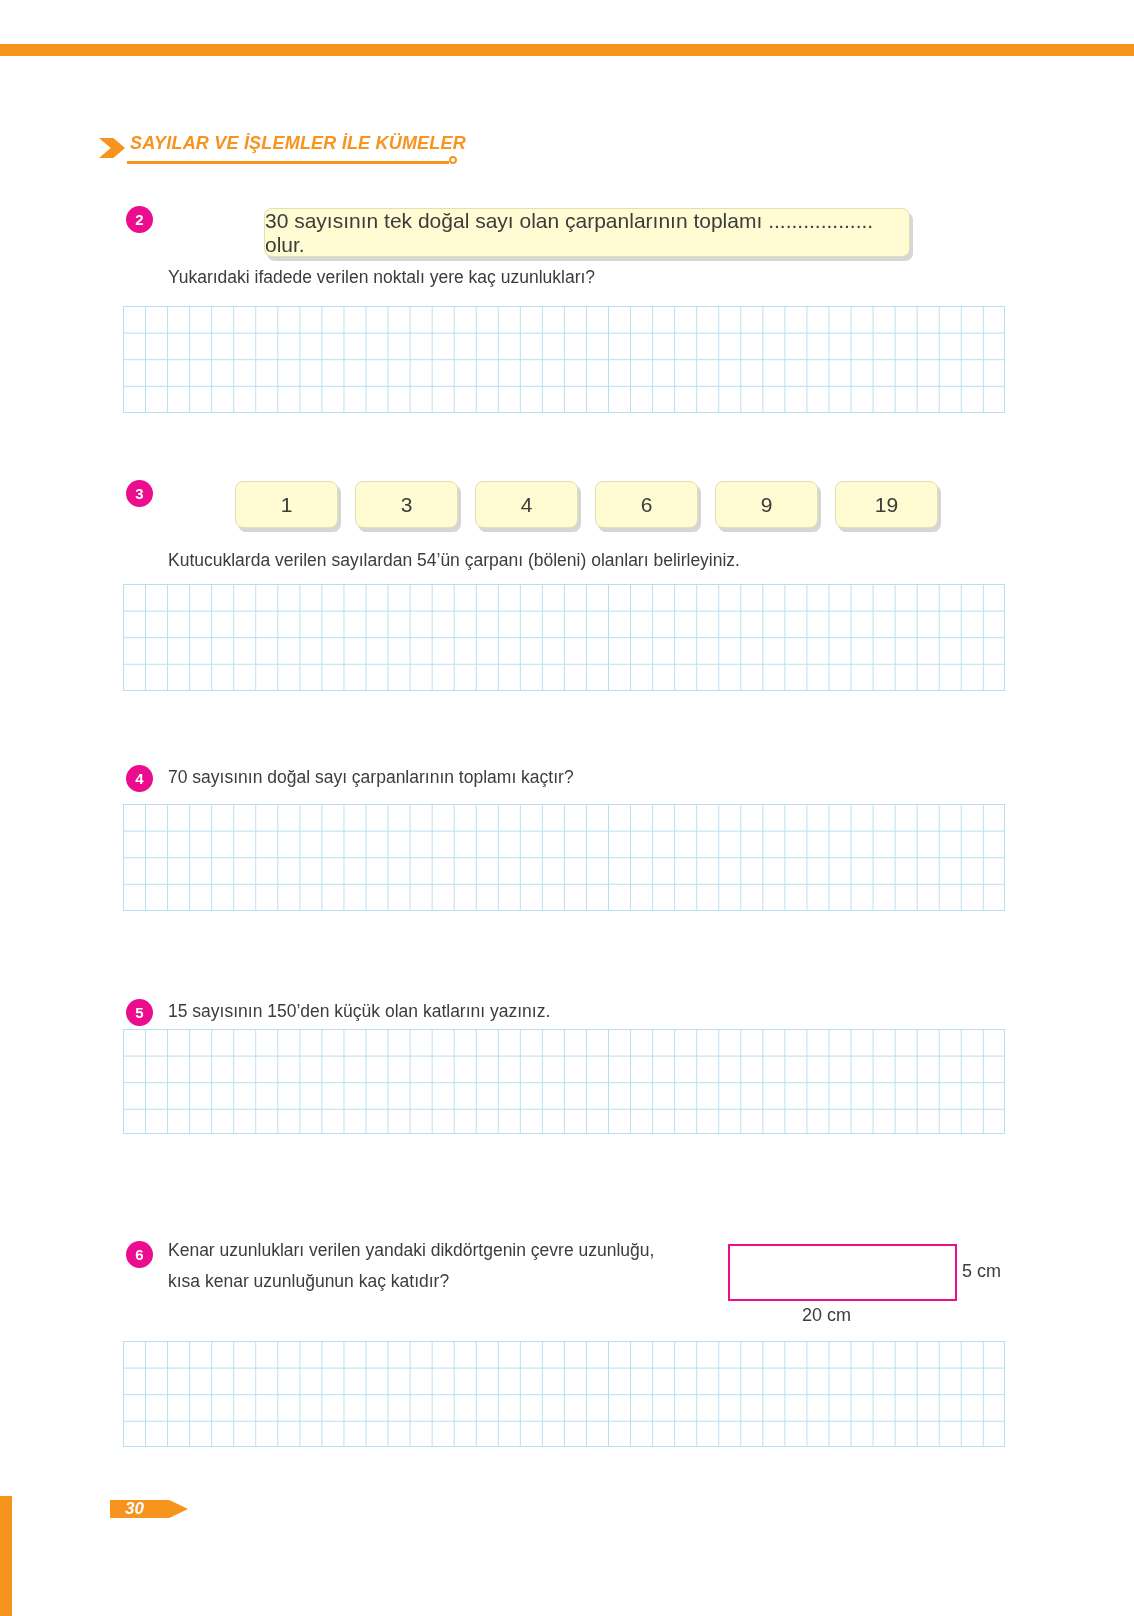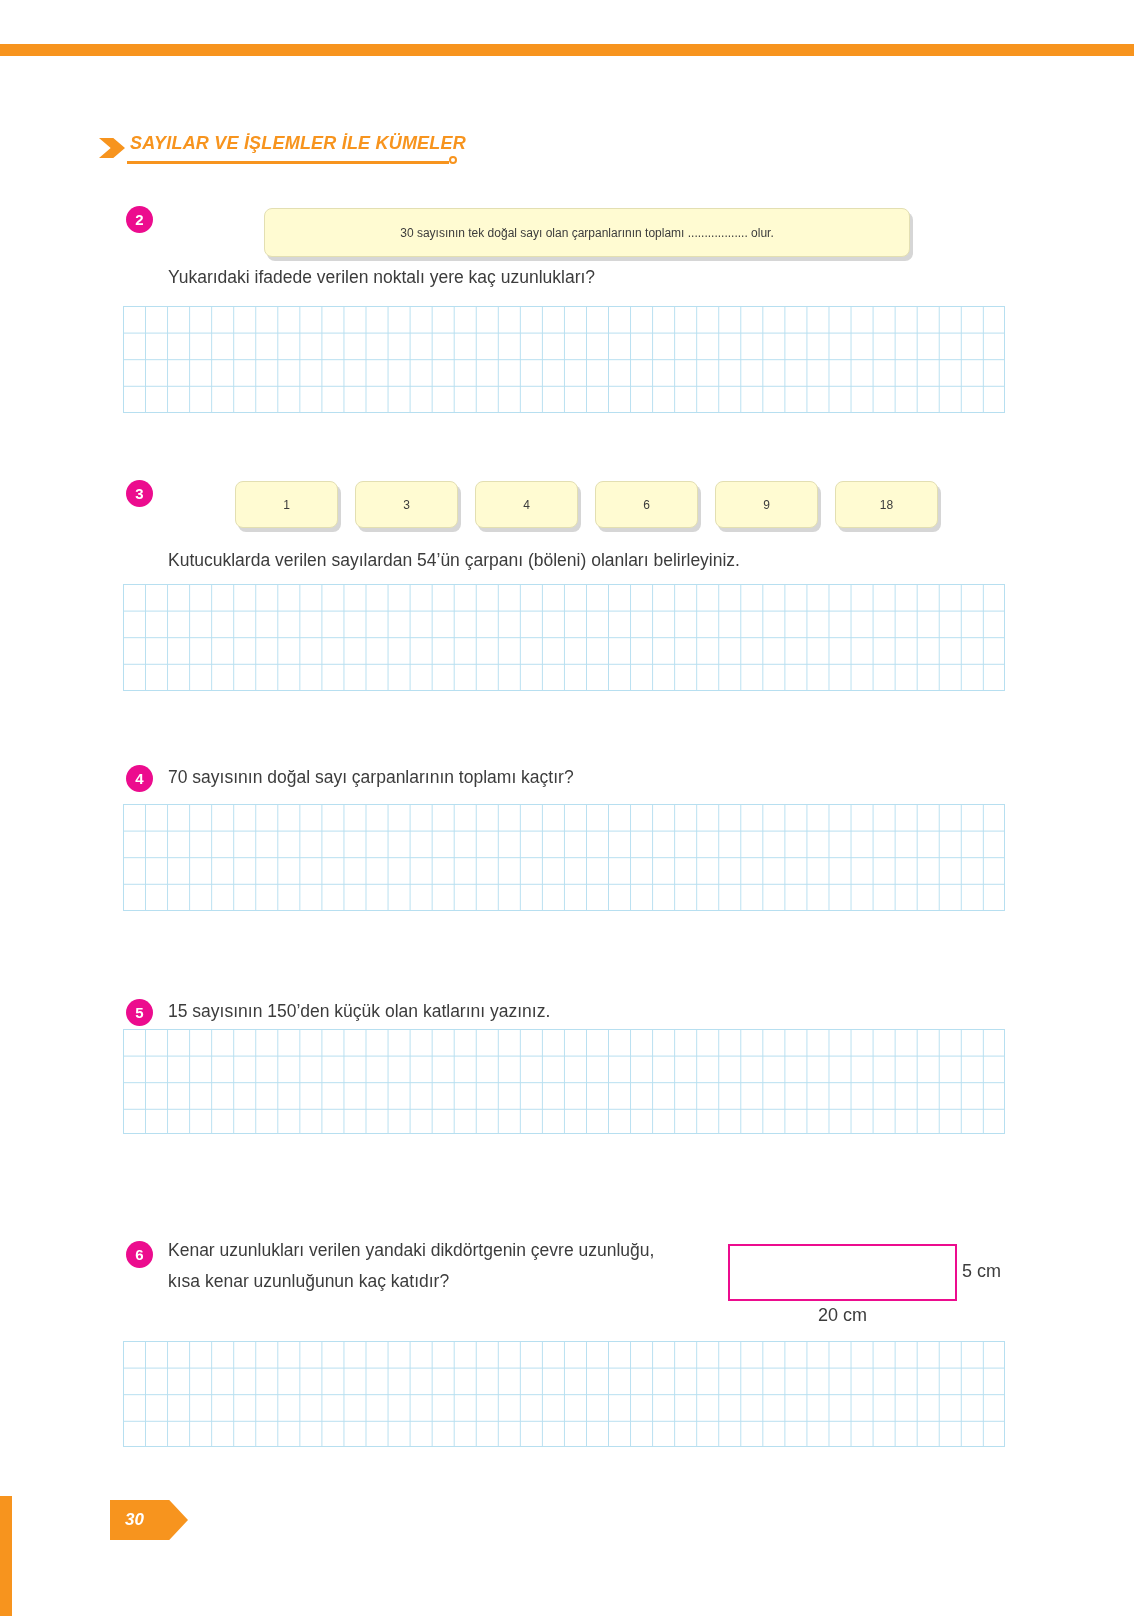--- a/index.html
+++ b/index.html
@@ -48,21 +48,21 @@
     display: flex; align-items: center; justify-content: center;
   }
 
   
   .ybox {
     background: #FFFBD2;
     border: 1px solid #e3dfb2;
     border-radius: 8px;
     box-shadow: 3px 4px 0 #d6d6d6;
     display: flex; align-items: center; justify-content: center;
-    font-size: 12px; color: #3c3c3c;
+    font-size: 21px; color: #3c3c3c;
   }
 
   
   .grid {
     left: 123px; width: 882px; height: 107px;
     border: 1px solid #b7dff0;
     background-image:
       linear-gradient(to right,  #b7dff0 1px, transparent 1px),
       linear-gradient(to bottom, #b7dff0 1px, transparent 1px);
     background-size: 22.05px 26.6px;
@@ -73,21 +73,21 @@
 
   
   .q6-rect {
     left: 728px; top: 1200px; width: 229px; height: 57px;
     border: 2px solid #EC0C8E; background: #fff;
   }
   .dim-label { font-size: 18px; color: #3c3c3c; white-space: nowrap; }
 
   
   .page-badge {
-    left: 110px; top: 1456px; width: 78px; height: 40px;
+    left: 110px; top: 1456px; width: 78px; height: 18px;
     background: #F7941E;
     clip-path: polygon(0 0, 76% 0, 100% 50%, 76% 100%, 0 100%);
     display: flex; align-items: center;
     padding-left: 15px;
     color: #fff; font-size: 17px; font-weight: bold; font-style: italic;
   }
 </style>
 </head>
 <body>
 
@@ -116,36 +116,36 @@
 <div class="abs ybox" style="left:475px; top:437px; width:103px; height:47px;">
   <span>4</span>
 </div>
 <div class="abs ybox" style="left:595px; top:437px; width:103px; height:47px;">
   <span>6</span>
 </div>
 <div class="abs ybox" style="left:715px; top:437px; width:103px; height:47px;">
   <span>9</span>
 </div>
 <div class="abs ybox" style="left:835px; top:437px; width:103px; height:47px;">
-  <span>18</span>
+  <span>19</span>
 </div>
 <div class="abs prompt" style="left:168px; top:506px;text-align:right;">Kutucuklarda verilen sayılardan 54’ün çarpanı (böleni) olanları belirleyiniz.</div>
 <div class="abs grid" style="top:540px;"></div>
 
 <div class="abs badge" style="left:126px; top:721px;">4</div>
 <div class="abs prompt" style="left:168px; top:723px;">70 sayısının doğal sayı çarpanlarının toplamı kaçtır?</div>
 <div class="abs grid" style="top:760px;"></div>
 
 <div class="abs badge" style="left:126px; top:955px;">5</div>
 <div class="abs prompt" style="left:168px; top:957px;">15 sayısının 150’den küçük olan katlarını yazınız.</div>
 <div class="abs grid" style="top:985px; height:105px;"></div>
 
 <div class="abs badge" style="left:126px; top:1197px;">6</div>
 <div class="abs prompt" style="left:168px; top:1196px;">Kenar uzunlukları verilen yandaki dikdörtgenin çevre uzunluğu,</div>
 <div class="abs prompt" style="left:168px; top:1227px;">kısa kenar uzunluğunun kaç katıdır?</div>
 <div class="abs q6-rect"></div>
 <div class="abs dim-label" style="left:962px; top:1217px;">5 cm</div>
-<div class="abs dim-label" style="left:728px; top:1261px; width:229px; text-align:center;">20 cm</div>
+<div class="abs dim-label" style="left:712px; top:1261px; width:229px; text-align:center;">20 cm</div>
 <div class="abs grid" style="top:1297px; height:106px;"></div>
 
 <div class="abs page-badge">
   <span>30</span>
 </div>
 
 </body></html>

